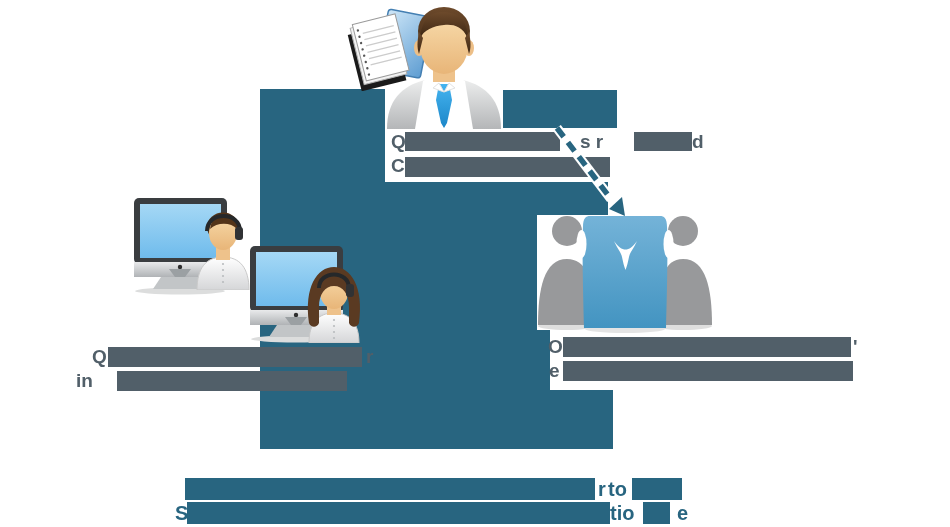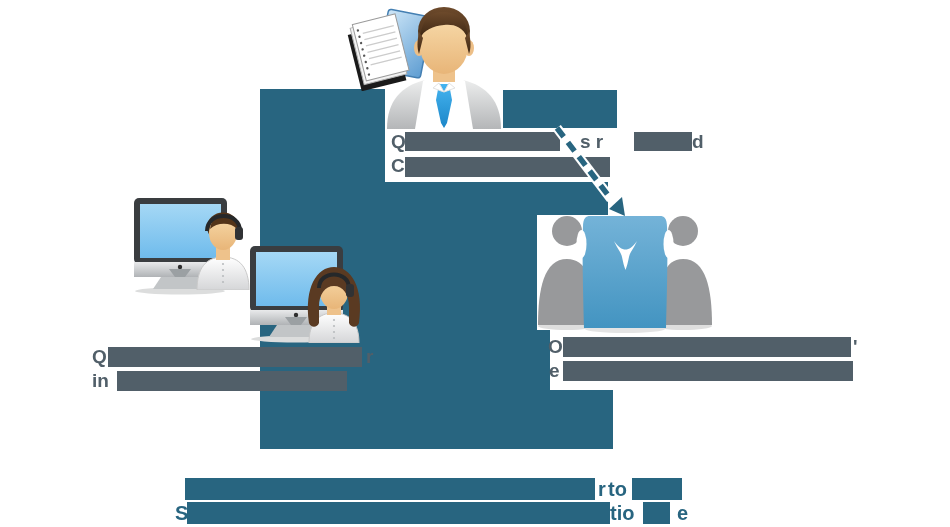--- a/index.html
+++ b/index.html
@@ -189,21 +189,21 @@
   <div class="bar" style="left:405px;top:132px;width:155px;height:19px"></div>
   <span class="frag" style="left:580px;top:132px">s r</span>
   <div class="bar" style="left:634px;top:132px;width:58px;height:19px"></div>
   <span class="frag" style="left:692px;top:132px">d</span>
   <span class="frag" style="left:391px;top:156px">C</span>
   <div class="bar" style="left:405px;top:157px;width:205px;height:20px"></div>
 
   <span class="frag" style="left:92px;top:347px">Q</span>
   <div class="bar" style="left:108px;top:347px;width:254px;height:20px"></div>
   <span class="frag" style="left:366px;top:347px">r</span>
-  <span class="frag" style="left:92px;top:371px">in</span>
+  <span class="frag" style="left:76px;top:371px">in</span>
   <div class="bar" style="left:117px;top:371px;width:230px;height:20px"></div>
 
   <span class="frag" style="left:548px;top:337px">O</span>
   <div class="bar" style="left:563px;top:337px;width:288px;height:20px"></div>
   <span class="frag" style="left:853px;top:337px">'</span>
   <span class="frag" style="left:549px;top:361px">e</span>
   <div class="bar" style="left:563px;top:361px;width:290px;height:20px"></div>
 
   <div class="tbar" style="left:185px;top:478px;width:410px;height:22px"></div>
   <span class="tfrag" style="left:598px;top:478px">r</span>

